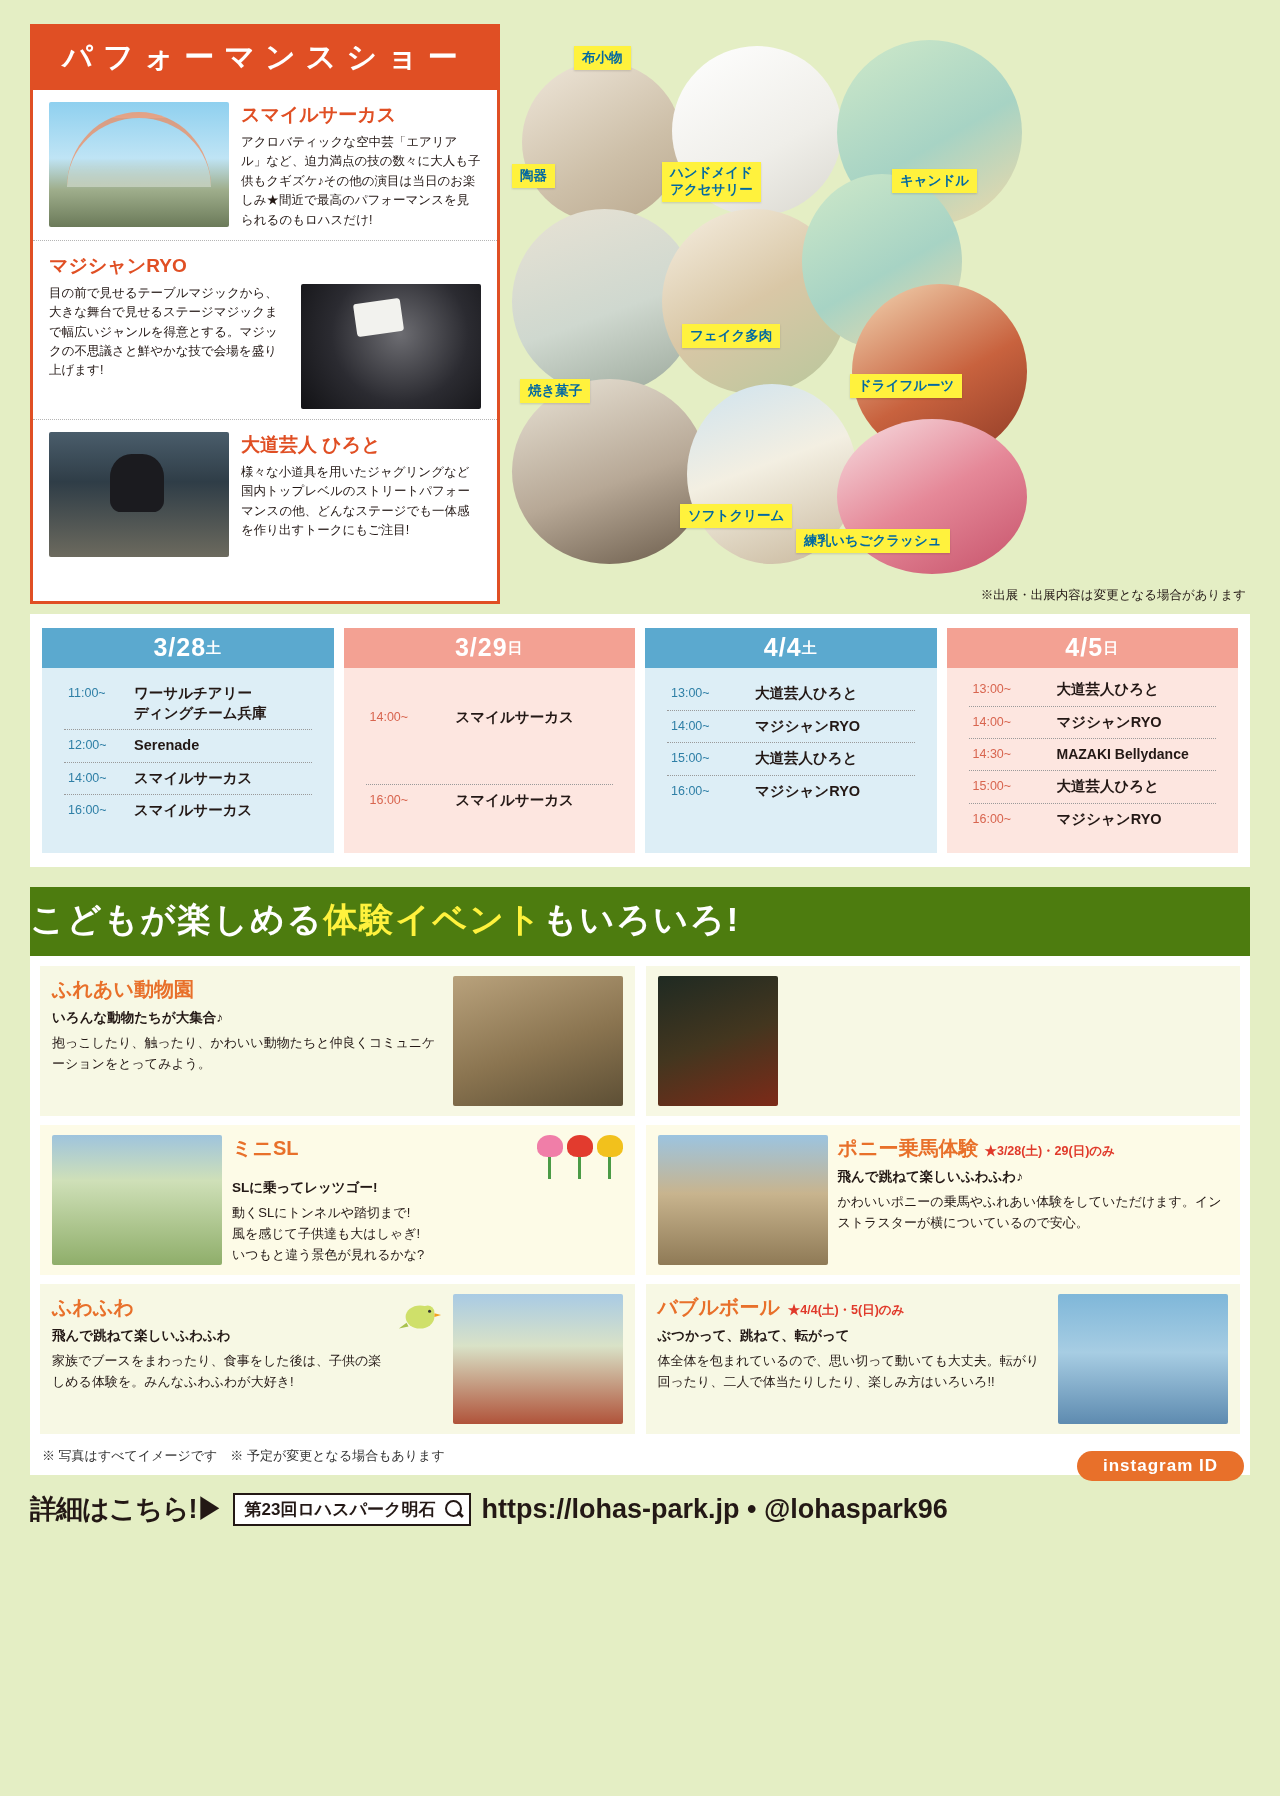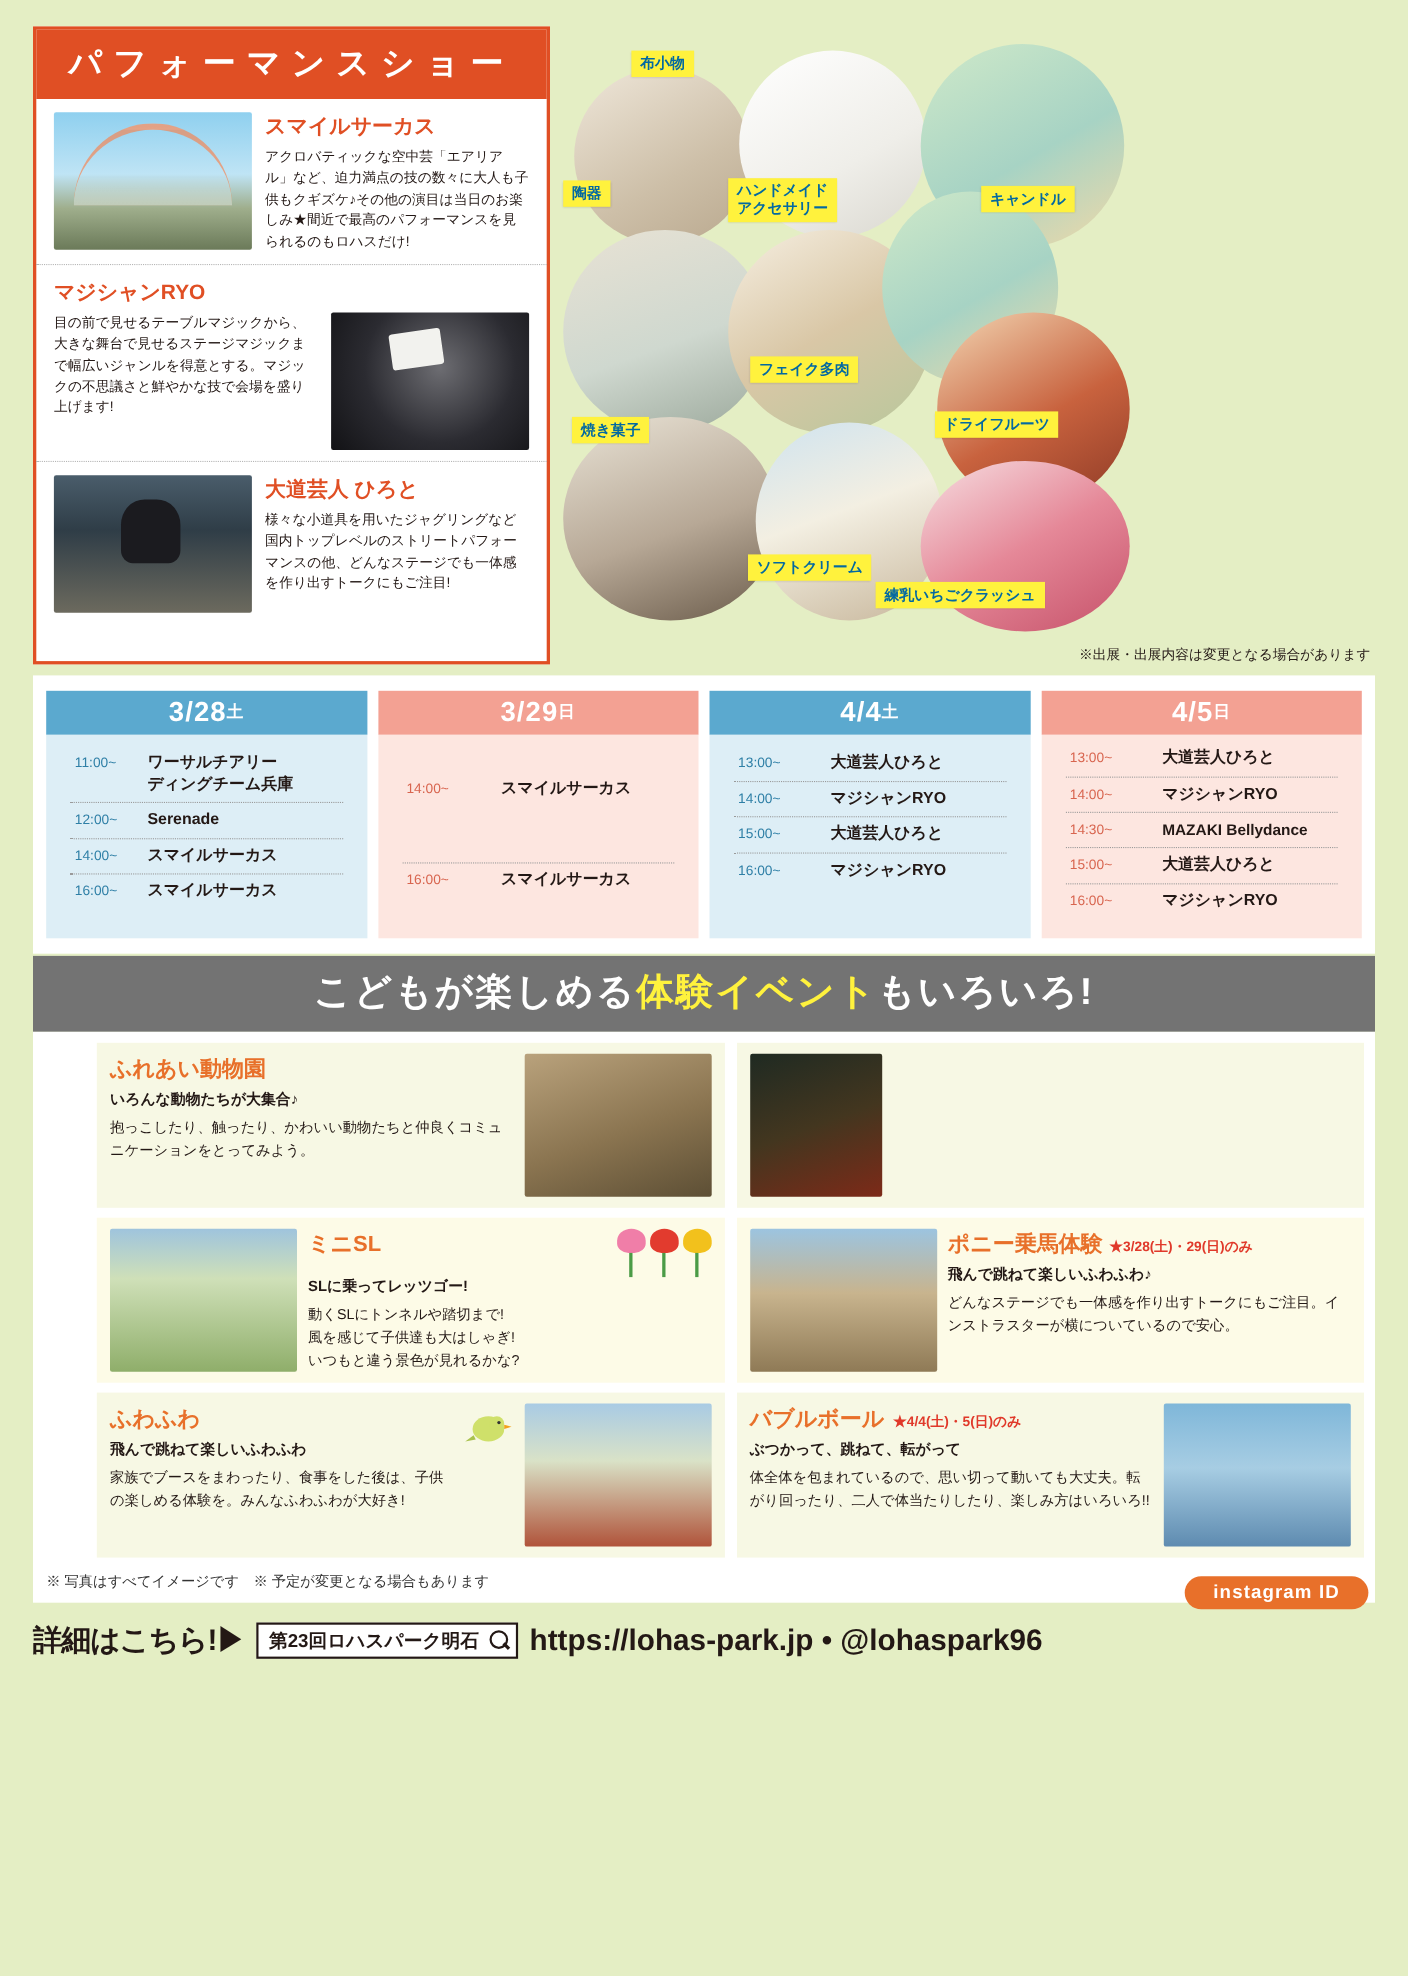--- a/index.html
+++ b/index.html
@@ -79,28 +79,28 @@
   .sch-name { flex:1; font-weight:bold; line-height:1.35; }
   .blue .sched-head { background:#5ba9cf; }
   .blue .sched-body { background:#ddeef6; }
   .blue .sch-time { color:#2e7fa6; }
   .pink .sched-head { background:#f3a193; }
   .pink .sched-body { background:#fde6e0; }
   .pink .sch-time { color:#d8654f; }
 
   
   .kids-banner {
-    margin-top:2px; background:#737373; color:#fff; text-align:center;
+    margin-top:20px; background:#4d7c0f; color:#fff; text-align:left;
     font-size:34px; font-weight:bold; padding:10px 0 13px; letter-spacing:2px;
   }
   .kids-banner .hl { color:#fff23d; }
 
   
   .kids { background:#fff; padding:10px; margin-top:0; }
-  .krow { display:flex; gap:11px; margin-bottom:9px;margin-left:48px; }
+  .krow { display:flex; gap:11px; margin-bottom:9px; }
   .kcard { flex:1; background:#f7f8e4; padding:10px 12px; display:flex; gap:10px; min-height:150px; }
   .kcard.alt { background:#fdfbe7; }
   .ktitle { color:#e8702a; font-size:20px; font-weight:bold; margin:0 0 6px; }
   .ksub { font-size:13.5px; font-weight:bold; margin:0 0 6px; }
   .ktxt { font-size:13px; line-height:1.6; margin:0; }
   .kimg { width:170px; flex:none; border-radius:2px; overflow:hidden; position:relative; }
   .only { color:#e0392a; font-size:12.5px; font-weight:bold; }
 
   .i-turtle { background:linear-gradient(160deg,#b9a27c,#8a7450 55%,#5d4f35); }
   .i-dino { background:linear-gradient(160deg,#1f2a22,#43361f 50%,#7d2a18); }
@@ -346,21 +346,21 @@
         </div>
       </div>
       <div class="kcard alt">
         <div class="kimg i-pony"></div>
         <div style="flex:1;">
           <div style="display:flex; align-items:baseline; gap:6px;">
             <div class="ktitle">ポニー乗馬体験</div>
             <div class="only">★3/28(土)・29(日)のみ</div>
           </div>
           <div class="ksub">飛んで跳ねて楽しいふわふわ♪</div>
-          <p class="ktxt">どんなステージでも一体感を作り出すトークにもご注目。インストラスターが横についているので安心。</p>
+          <p class="ktxt">かわいいポニーの乗馬やふれあい体験をしていただけます。インストラスターが横についているので安心。</p>
         </div>
       </div>
     </div>
 
     <div class="krow">
       <div class="kcard">
         <div style="flex:1;">
           <div class="ktitle">ふわふわ</div>
           <div class="ksub">飛んで跳ねて楽しいふわふわ</div>
           <p class="ktxt">家族でブースをまわったり、食事をした後は、子供の楽しめる体験を。みんなふわふわが大好き!</p>

